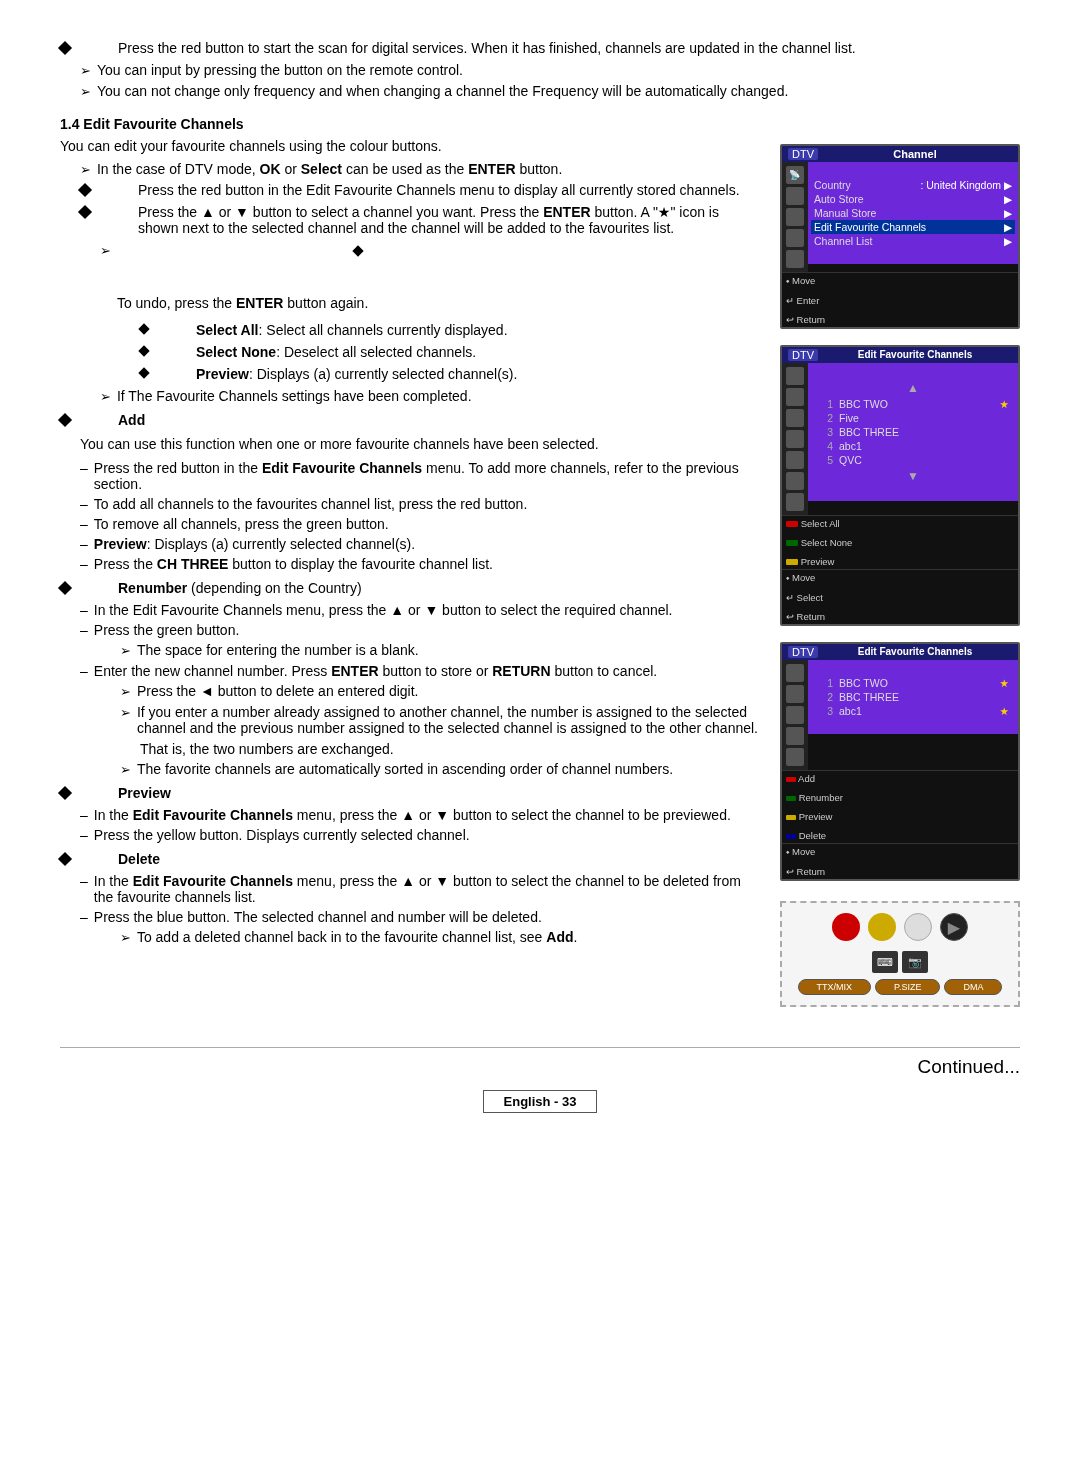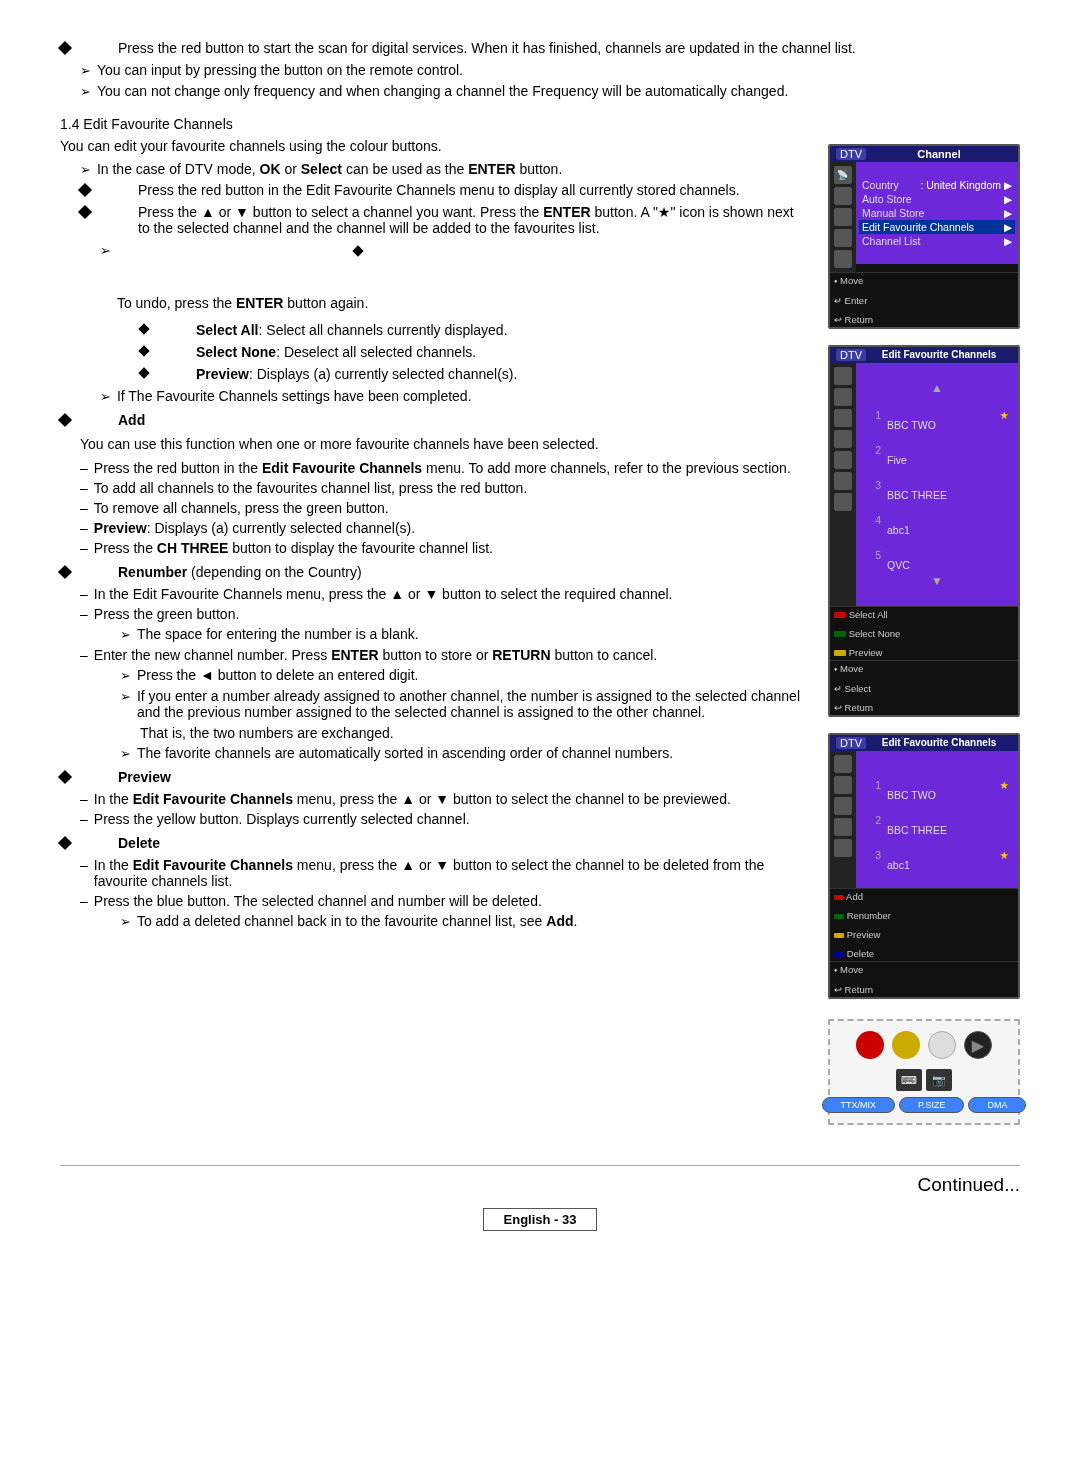--- a/index.html
+++ b/index.html
@@ -16,21 +16,21 @@
     
     .page-content {
       display: flex;
       gap: 20px;
     }
     .left-column {
       flex: 1;
       min-width: 0;
     }
     .right-column {
-      width: 192px;
+      width: 240px;
       flex-shrink: 0;
       display: flex;
       flex-direction: column;
       gap: 8px;
       margin-top: 40px;
     }
 
     
     .bullet-diamond {
       display: flex;
@@ -58,21 +58,21 @@
       margin-right: 6px;
       font-size: 13px;
       margin-top: 1px;
     }
 
     .indent-1 { margin-left: 20px; }
     .indent-2 { margin-left: 40px; }
     .indent-3 { margin-left: 60px; }
 
     .section-heading {
-      font-weight: normal;
+      font-weight: bold;
       margin-bottom: 4px;
       margin-top: 8px;
     }
 
     .sub-bullet {
       display: flex;
       align-items: flex-start;
       margin-bottom: 4px;
     }
     .sub-bullet .dash {
@@ -149,21 +149,21 @@
       padding: 1px 3px;
       font-size: 10.5px;
       color: #ddd;
     }
     .tv-channel-row .num {
       width: 16px;
       text-align: right;
       margin-right: 6px;
       color: #aaa;
     }
-    .tv-channel-row .name { flex: 1; margin-top: 21px; }
+    .tv-channel-row .name { flex: 1; }
     .tv-channel-row .star { color: #ffcc00; }
 
     .tv-left-icons {
       display: flex;
       flex-direction: column;
       gap: 3px;
       padding: 4px 4px;
       background: #222;
     }
     .tv-with-icons {
@@ -200,21 +200,21 @@
       flex-shrink: 0;
     }
     .btn-red { background: #cc0000; }
     .btn-yellow { background: #ccaa00; }
     .remote-icon-row {
       display: flex;
       gap: 4px;
       align-items: center;
     }
     .remote-icon-box {
-      background: #3b82f6;
+      background: #a16207;
       color: #fff;
       font-size: 9px;
       padding: 2px 18px;
       border-radius: 8px;
       border: 1px solid #555;
     }
 
     
     .page-footer {
       text-align: center;

